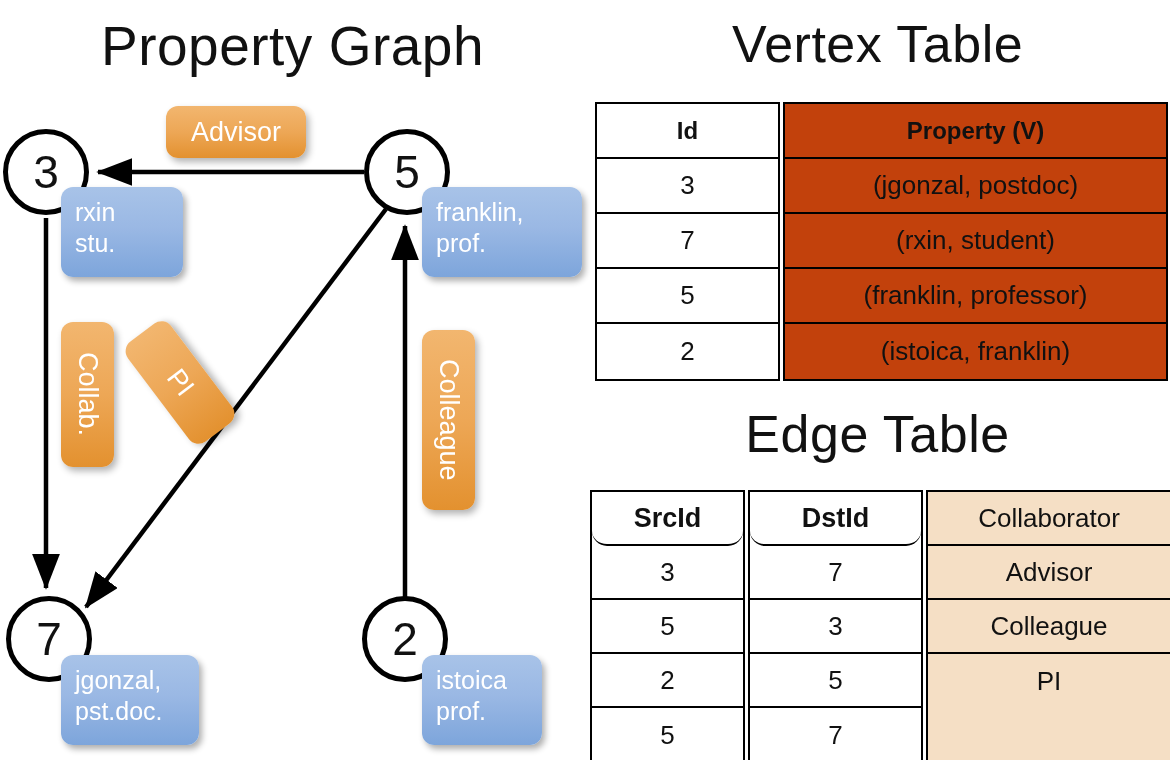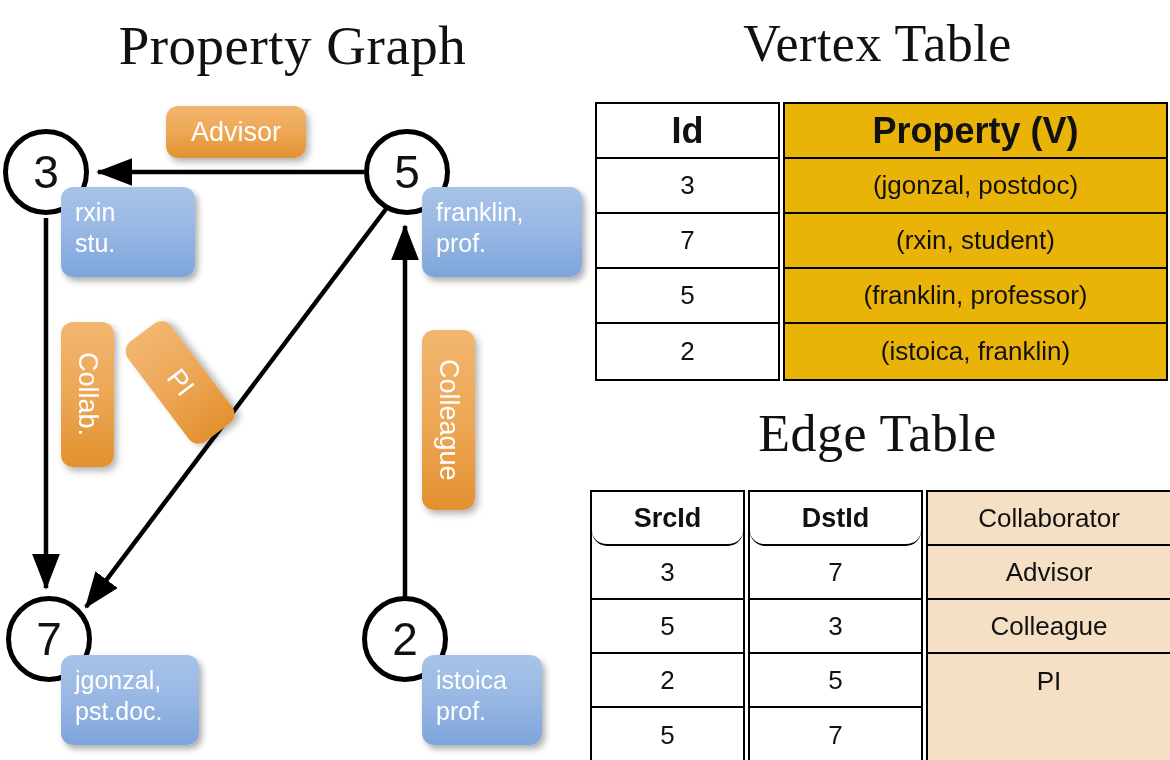--- a/index.html
+++ b/index.html
@@ -13,21 +13,21 @@
     position: relative;
     overflow: hidden;
     font-family: "Liberation Sans", sans-serif;
     color: #000000;
   }
 
   
   .title {
     position: absolute;
     font-weight: 400;
-    font-family: Liberation Serif, serif;
+    font-family: Liberation Sans, sans-serif;
     color: #111111;
     white-space: nowrap;
     letter-spacing: 0.5px;
   }
   #title-property-graph {
     left: 0; top: 14px;
     width: 585px;
     text-align: center;
     font-size: 55px;
   }
@@ -127,23 +127,23 @@
     font-family: "Liberation Sans", sans-serif;
     color: #111111;
     white-space: nowrap;
   }
   .tcell:last-child { border-bottom: none; }
   .tcell.head { font-weight: bold; }
 
   
   #vertex-table { left: 595px; top: 102px; }
   #vertex-table .tbl-col.id-col   { width: 185px; }
-  #vertex-table .tbl-col.prop-col { width: 385px; background: #eab308; }
+  #vertex-table .tbl-col.prop-col { width: 385px; background: #c2410c; }
   #vertex-table .tcell { height: 55px; font-size: 26px; }
-  #vertex-table .tcell.head { font-size: 36px; }
+  #vertex-table .tcell.head { font-size: 24px; }
 
   
   #edge-table { left: 590px; top: 490px; }
   #edge-table .tbl-col.src-col { width: 155px; }
   #edge-table .tbl-col.dst-col { width: 175px; }
   #edge-table .tbl-col.prop-col { width: 246px; background: #f5dfc5; }
   #edge-table .tcell { height: 54px; font-size: 26px; }
   #edge-table .tcell.head { font-size: 27px; border-radius: 15px; }
 </style>
 </head>
@@ -169,21 +169,21 @@
     <line x1="386" y1="209" x2="86" y2="607" stroke="#000000" stroke-width="4.5" marker-end="url(#arrowhead)"></line>
 
     <line x1="405" y1="598" x2="405" y2="226" stroke="#000000" stroke-width="4.5" marker-end="url(#arrowhead)"></line>
   </svg>
 
   <div class="node-circle" style="left:3px;  top:129px;">3</div>
   <div class="node-circle" style="left:364px;top:129px;">5</div>
   <div class="node-circle" style="left:6px;  top:596px;">7</div>
   <div class="node-circle" style="left:362px;top:596px;">2</div>
 
-  <div class="prop-box" style="left:61px; top:187px; width:134px; height:90px;">
+  <div class="prop-box" style="left:61px; top:187px; width:122px; height:90px;">
     <div>rxin</div>
     <div>stu.</div>
   </div>
   <div class="prop-box" style="left:422px; top:187px; width:160px; height:90px;">
     <div>franklin,</div>
     <div>prof.</div>
   </div>
   <div class="prop-box" style="left:61px; top:655px; width:138px; height:90px;">
     <div>jgonzal,</div>
     <div>pst.doc.</div>

